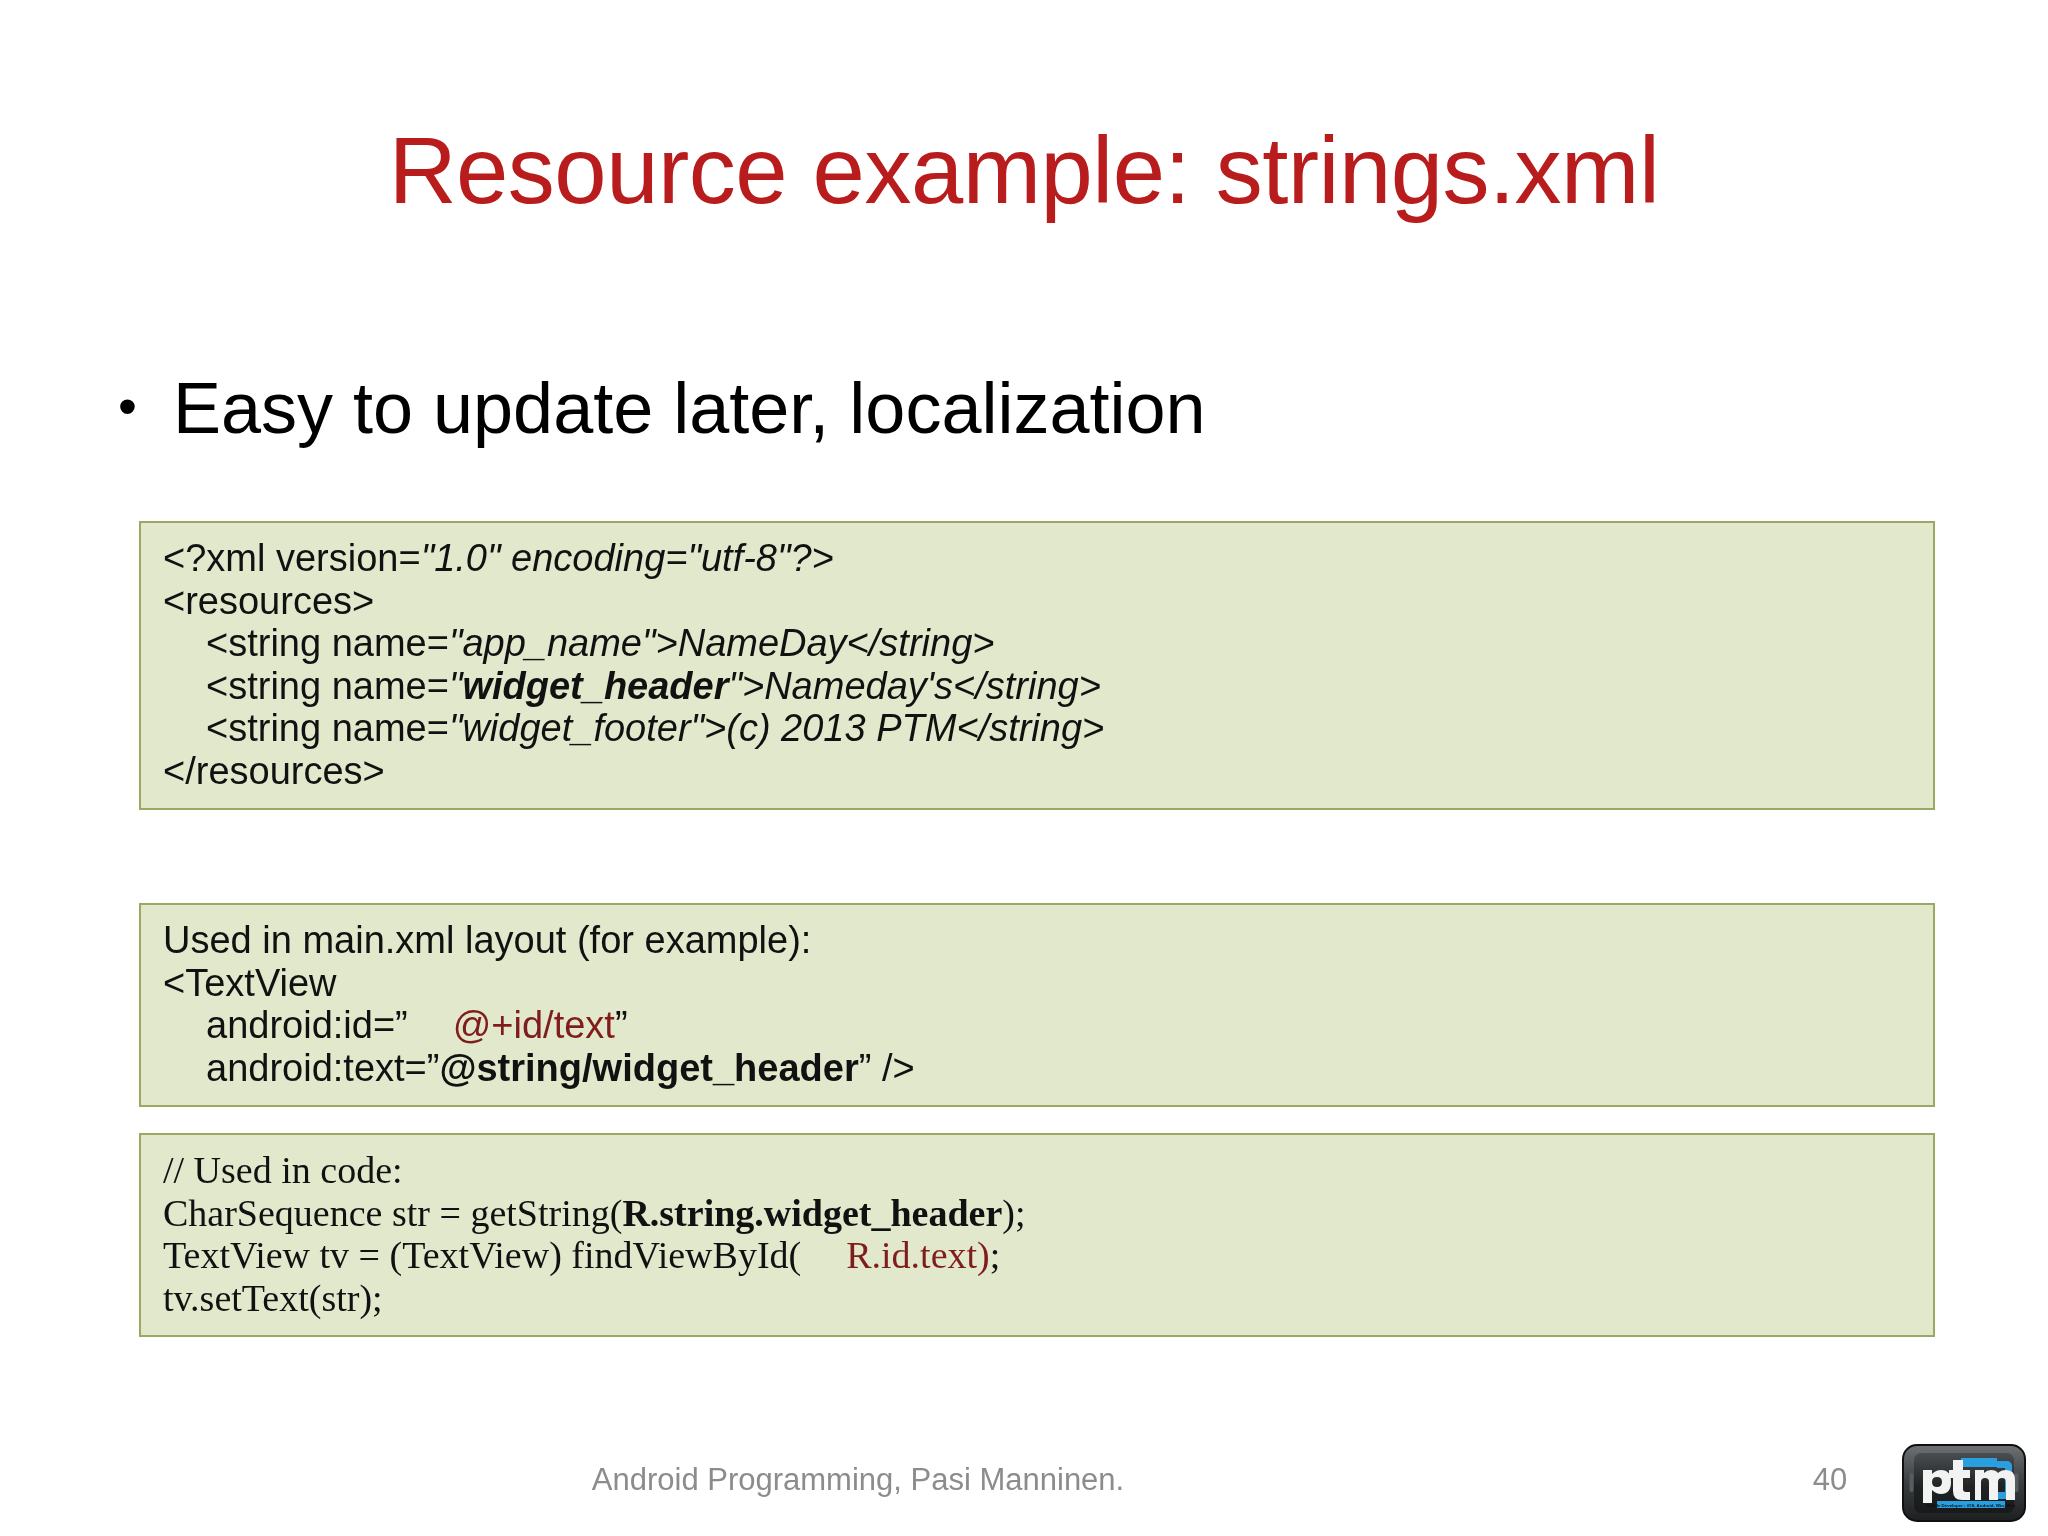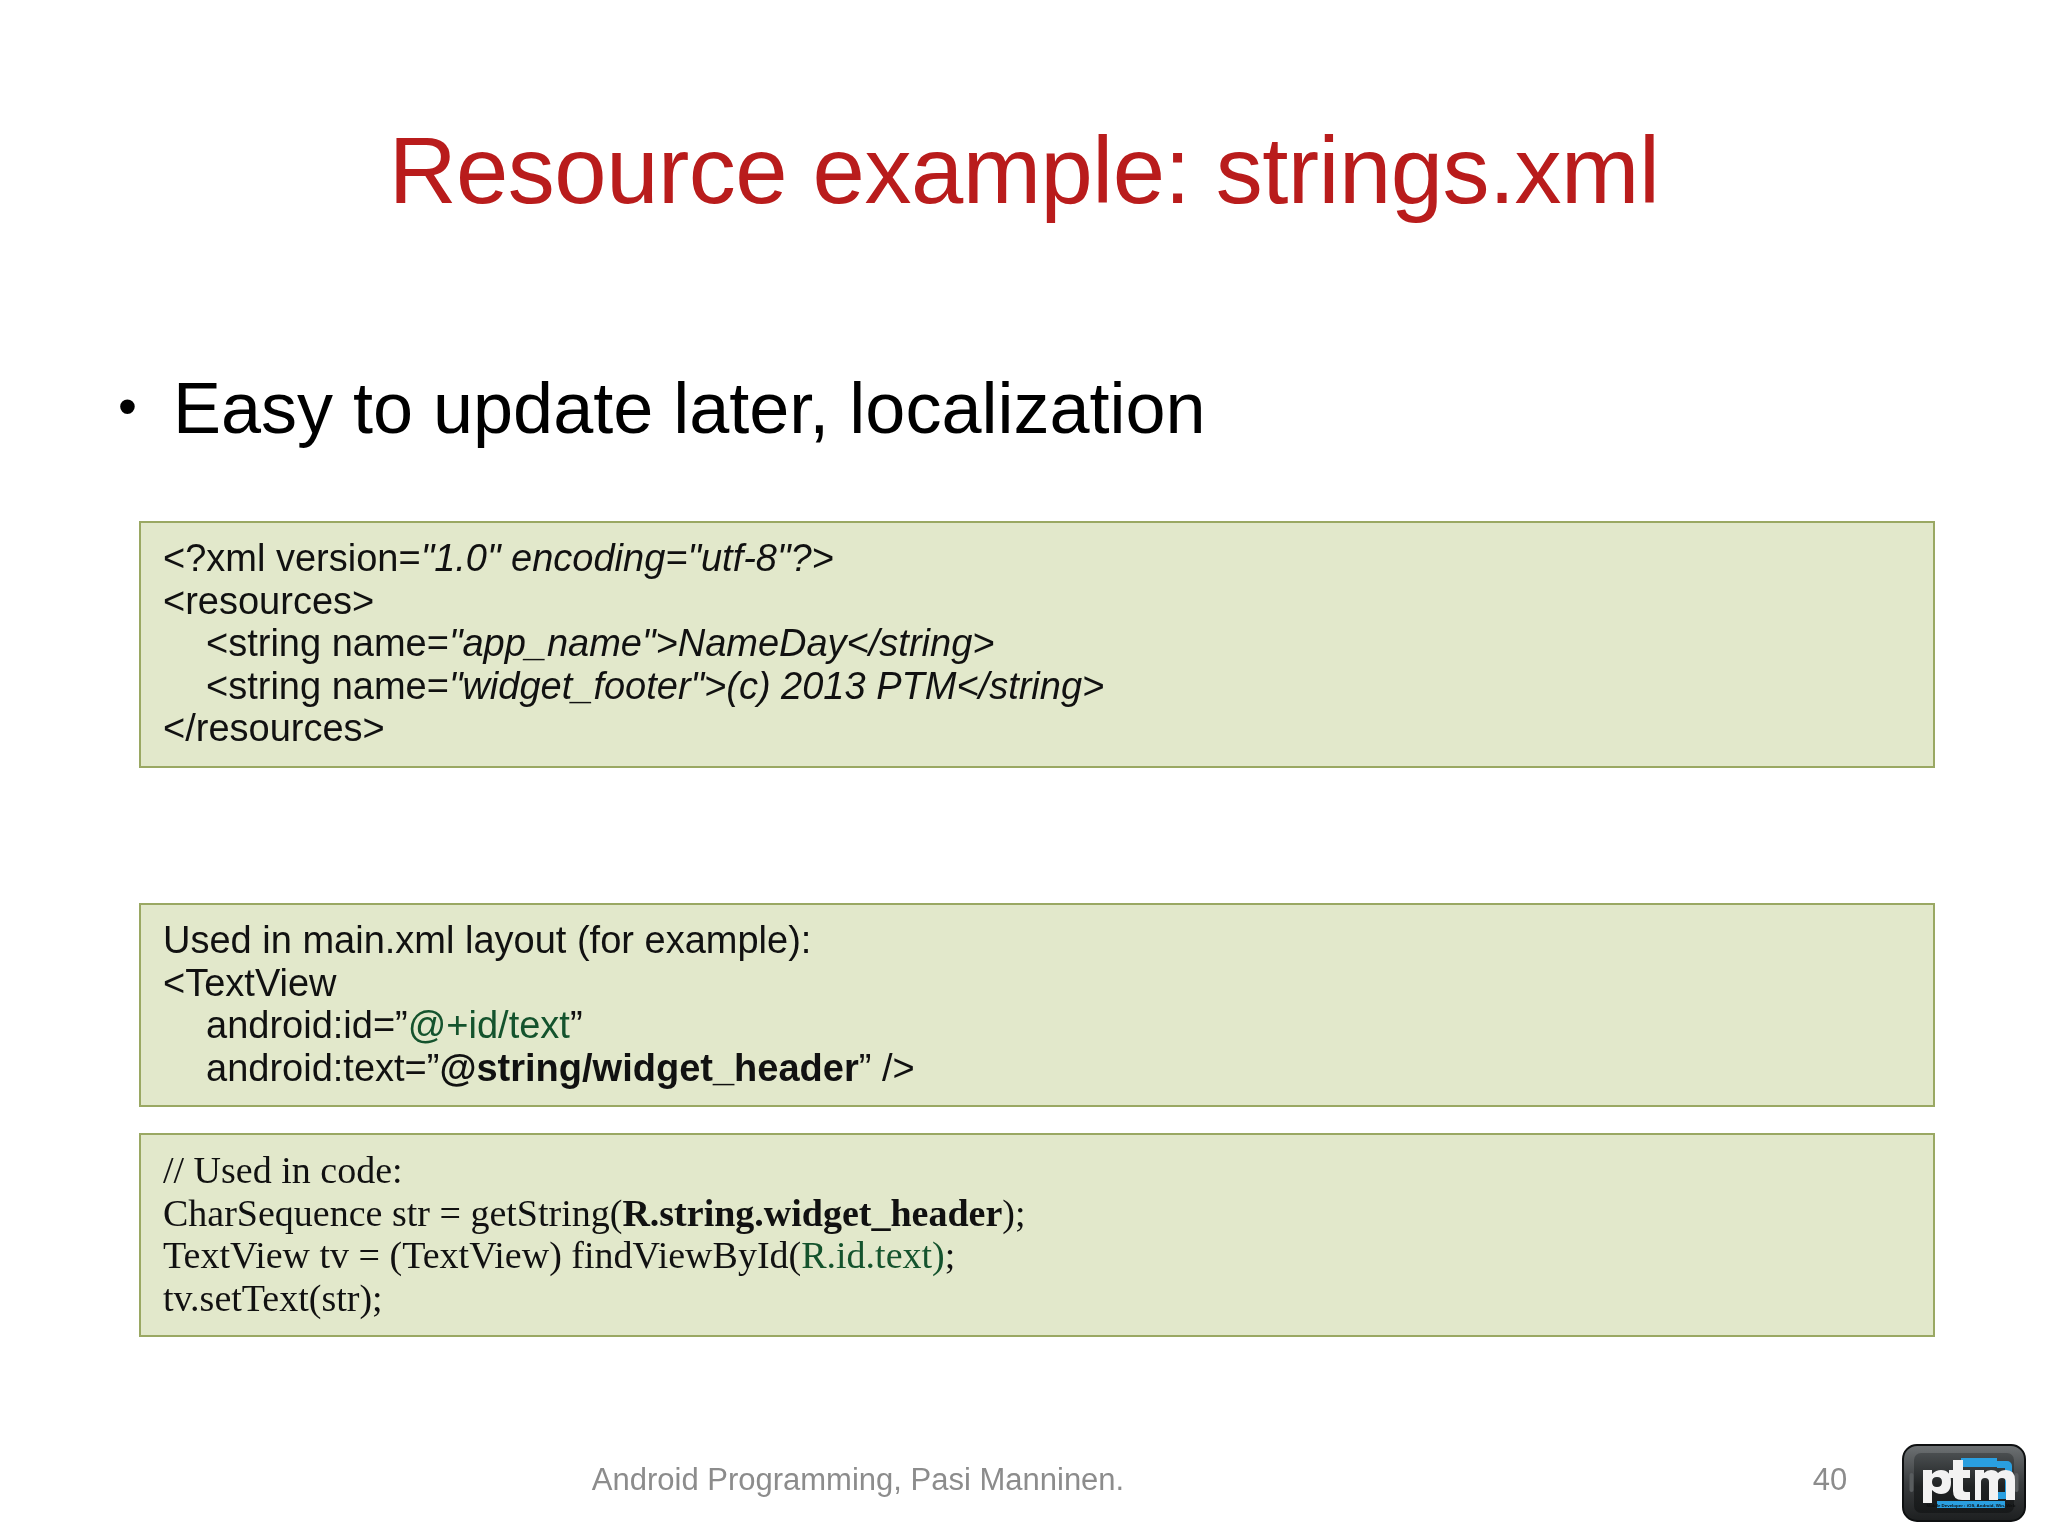--- a/index.html
+++ b/index.html
@@ -76,21 +76,21 @@
     color: #111111;
   }
 
   #codebox-xml      { top: 521px; }
   #codebox-layout   { top: 903px; }
   #codebox-java     { top: 1133px; font-family: Liberation Serif, serif; }
 
   .ital   { font-style: italic; }
   .bold   { font-weight: bold; }
   .bi     { font-style: italic; font-weight: bold; }
-  .red    { color: #14532d; }
+  .red    { color: #7f1d1d; margin-left: 45px; }
   .indent { padding-left: 43px; }
 
   
   .footer-center {
     position: absolute;
     left: 0;
     width: 1716px;
     top: 1462px;
     text-align: center;
     font-size: 31px;
@@ -125,20 +125,21 @@
 
   <div class="bullet-row">
     <span class="bullet-dot">•</span>
     <span class="bullet-text">Easy to update later, localization</span>
   </div>
 
   <div class="codebox" id="codebox-xml">
       <div class="line"><span>&lt;?xml version=</span><span class="ital">"1.0" encoding="utf-8"?&gt;</span></div>
       <div class="line"><span>&lt;resources&gt;</span></div>
       <div class="line indent"><span>&lt;string name=</span><span class="ital">"app_name"&gt;NameDay&lt;/string&gt;</span></div>
+      <div class="line indent"><span>&lt;string name=</span><span class="ital">"</span><span class="bi">widget_header</span><span class="ital">"&gt;Nameday's&lt;/string&gt;</span></div>
       <div class="line indent"><span>&lt;string name=</span><span class="ital">"widget_footer"&gt;(c) 2013 PTM&lt;/string&gt;</span></div>
       <div class="line"><span>&lt;/resources&gt;</span></div>
     </div>
 
   <div class="codebox" id="codebox-layout">
       <div class="line"><span>Used in main.xml layout (for example):</span></div>
       <div class="line"><span>&lt;TextView</span></div>
       <div class="line indent"><span>android:id=”</span><span class="red">@+id/text</span><span>”</span></div>
       <div class="line indent"><span>android:text=”</span><span class="bold">@string/widget_header</span><span>” /&gt;</span></div>
     </div>

